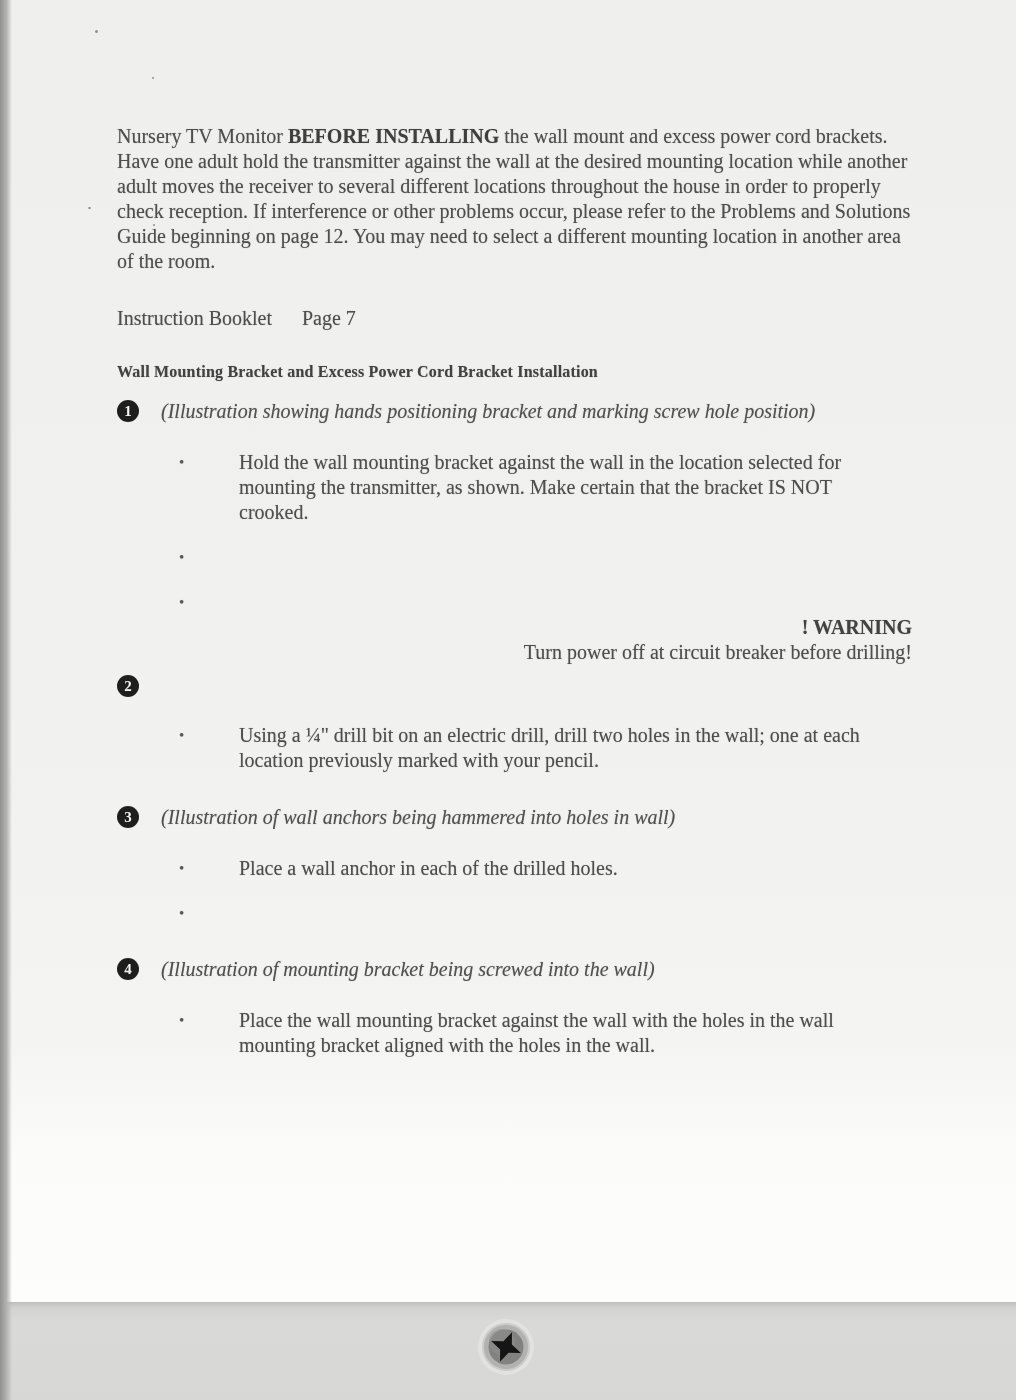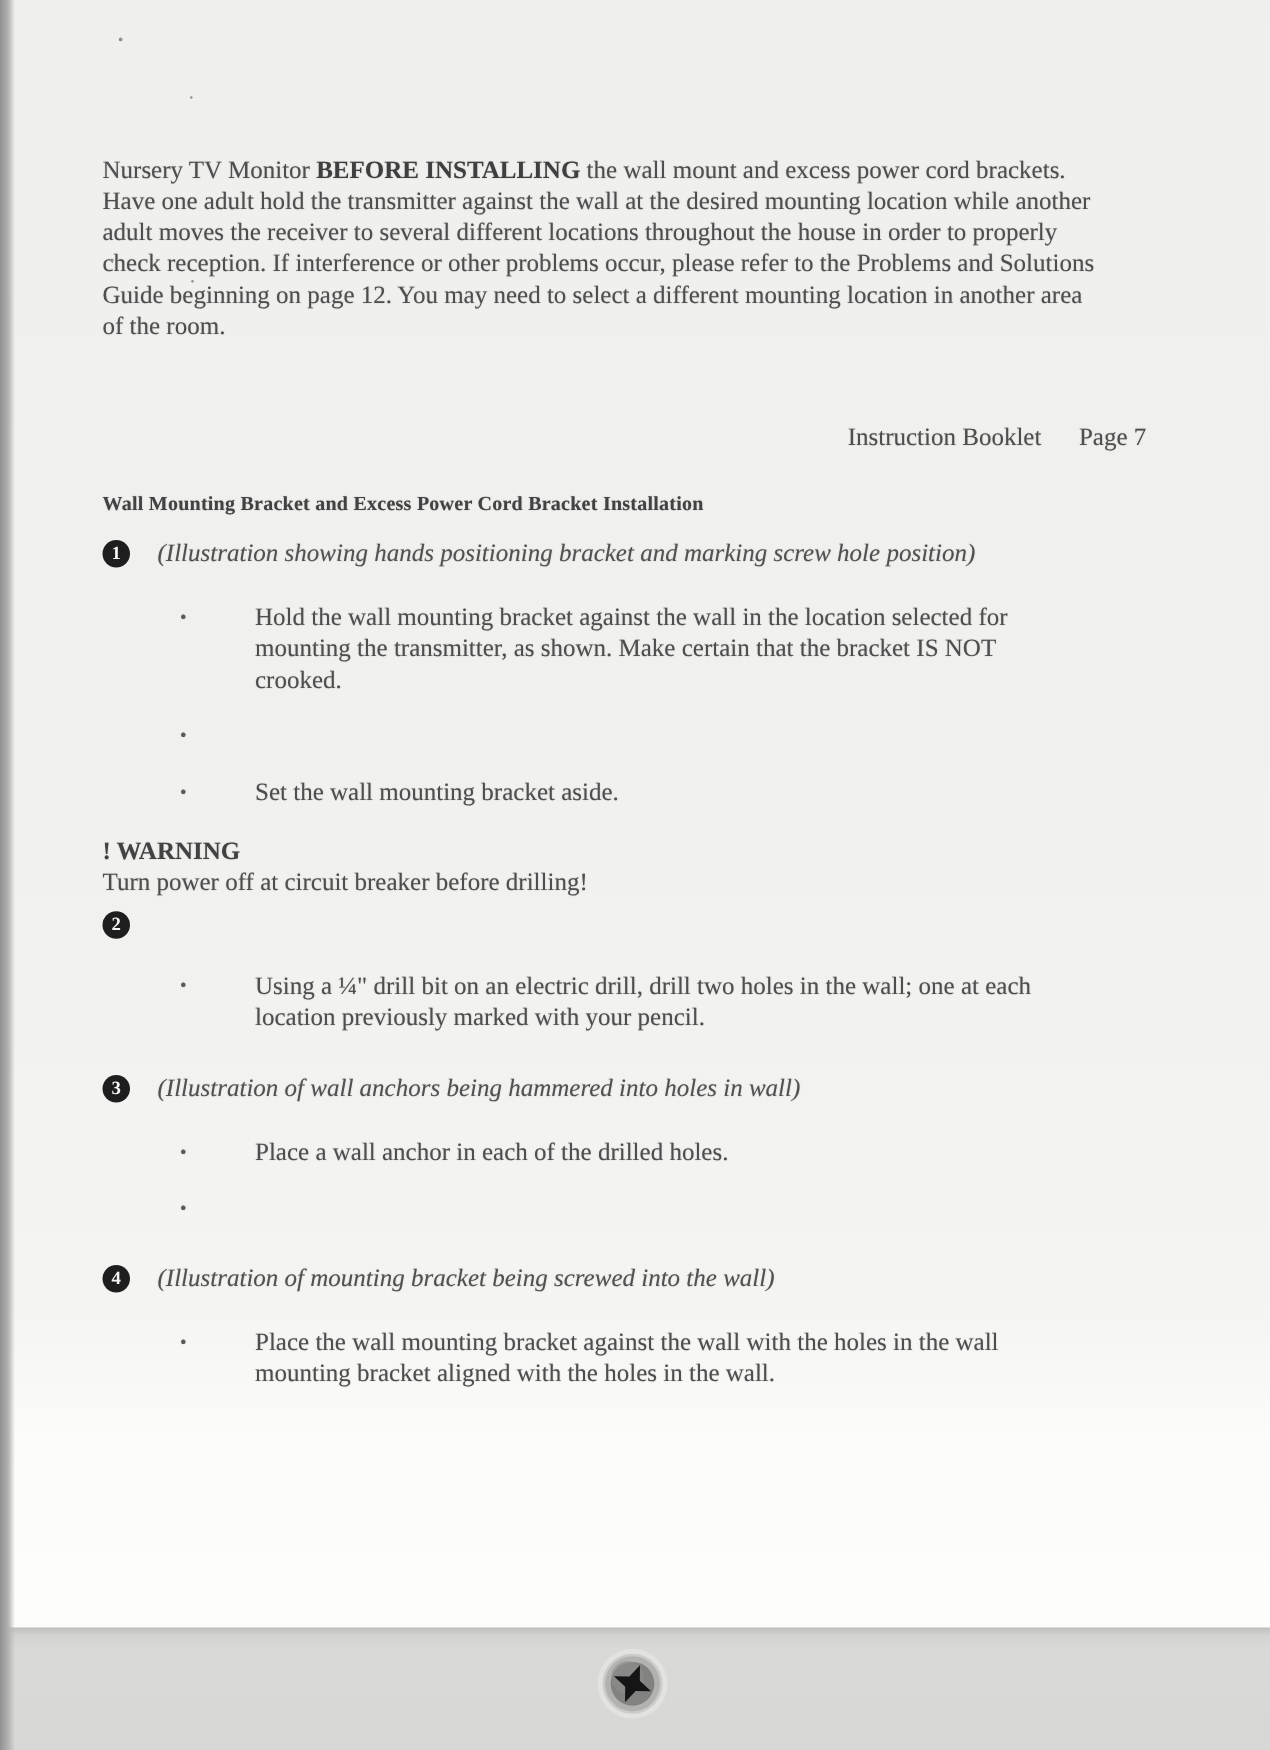--- a/index.html
+++ b/index.html
@@ -31,29 +31,29 @@
   .stand {
     position: absolute;
     left: 0; top: 1302px;
     width: 1016px; height: 98px;
     background: linear-gradient(180deg, #bfbfbe 0px, #d2d2d1 6px, #d9d9d8 18px, #d7d7d6 100%);
   }
   .content {
     position: absolute;
     left: 0; top: 0;
     width: 1016px;
-    padding: 104px 99px 0 82px;
+    padding: 104px 99px 0 117px;
     box-sizing: border-box;
     font-size: 20px;
     line-height: 25px;
     text-shadow: 0 0 1px rgba(90,90,90,0.45);
   }
   .intro { width: 795px; }
   .intro b { color: #3f3f3f; }
-  .meta-line { margin-top: 64px; text-align: right; }
+  .meta-line { margin-top: 32px; }
   .meta-line .page-label { margin-left: 30px; }
   .section-title {
     margin-top: 27px;
     font-size: 16px;
     line-height: 28px;
     font-weight: bold;
     color: #424242;
     letter-spacing: 0.2px;
   }
   .step-row {
@@ -85,23 +85,22 @@
     margin-left: 62px;
     width: 60px;
     font-size: 15px;
     line-height: 25px;
     color: #5a5a5a;
   }
   .bullet-row .btext { width: 660px; }
   .mt28 { margin-top: 26px; }
   .mt22 { margin-top: 20px; }
   .warning {
-    margin-top: 22px;
     width: 795px;
-    text-align: left;
+    text-align: right;
   }
   .warning-title { font-weight: bold; color: #424242; }
   .step-row.s2 { margin-top: 9px; }
   .step-row.s3 { margin-top: 32px; }
   .step-row.s4 { margin-top: 31px; }
   
   .speck {
     position: absolute;
     border-radius: 50%;
     background: #8f8f8d;
@@ -142,21 +141,20 @@
 
       <div class="bullet-row mt28">
         <span class="dot">•</span>
         <span class="btext">Hold the wall mounting bracket against the wall in the location selected for mounting the transmitter, as shown. Make certain that the bracket IS NOT crooked.</span>
       </div>
       <div class="bullet-row mt22">
         <span class="dot">•</span>
       </div>
       <div class="bullet-row mt22">
         <span class="dot">•</span>
-        <span class="btext">Set the wall mounting bracket aside.</span>
       </div>
 
       <div class="warning">
         <div class="warning-title">! WARNING</div>
         <div>Turn power off at circuit breaker before drilling!</div>
       </div>
 
       <div class="step-row s2">
         <span class="badge">2</span>
       </div>

